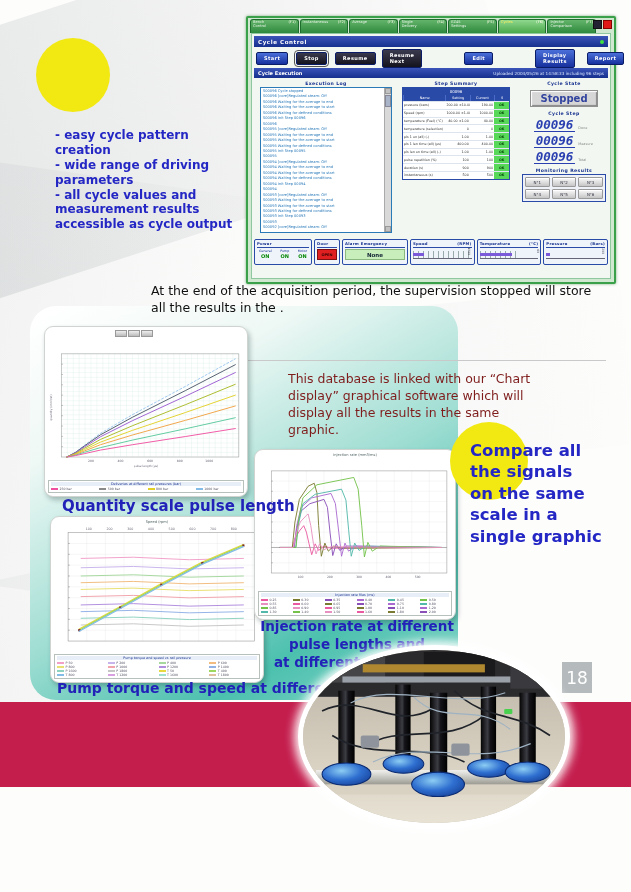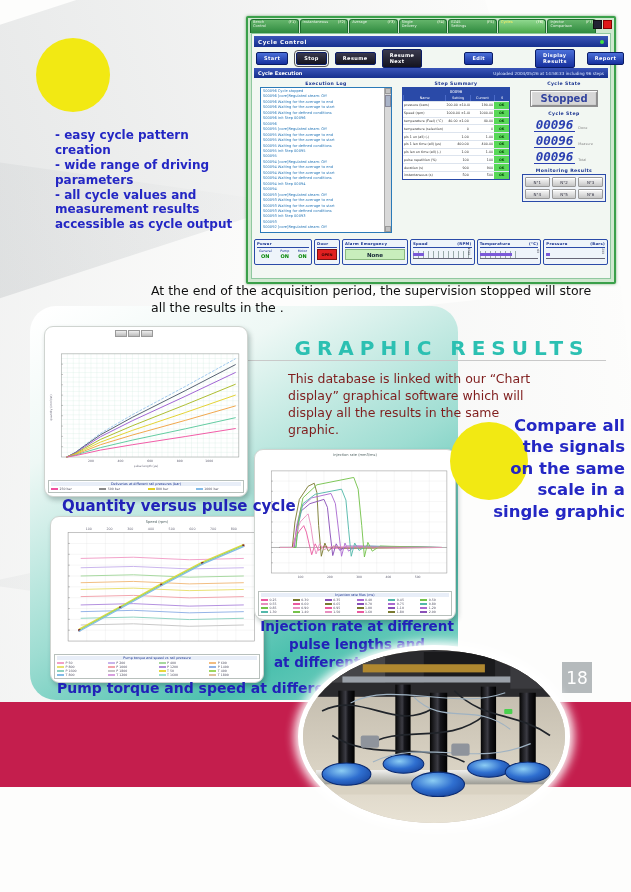--- a/index.html
+++ b/index.html
@@ -14,21 +14,21 @@
 
   .hline{position:absolute;left:248px;top:360px;width:358px;height:1px;background:#c9c9c9;}
 
   
   .ycircle{position:absolute;border-radius:50%;background:#f2e913;}
   .yc1{left:36px;top:38px;width:74px;height:74px;}
   .yc2{left:450px;top:422px;width:78px;height:78px;}
   .note{position:absolute;color:#2427c4;font-weight:bold;white-space:pre-line;}
   .note-left{left:57px;top:47px;width:210px;font-size:16px;line-height:1.28;}
   .bullets{left:55px;top:128px;width:215px;font-size:12px;line-height:1.24;}
-  .note-right{left:470px;top:415px;width:155px;font-size:16.5px;line-height:1.3;text-align:right;}
+  .note-right{left:470px;top:440px;width:155px;font-size:16.5px;line-height:1.3;}
   .store-text{position:absolute;left:151px;top:283px;width:470px;font-size:12.5px;color:#101010;
               white-space:pre-line;line-height:1.35;}
   .heading{position:absolute;left:272px;top:336px;width:340px;text-align:center;color:#2cc0b2;
            font-weight:bold;font-size:20px;letter-spacing:6px;}
   .db-text{position:absolute;left:288px;top:371px;width:250px;font-size:12.5px;color:#7f1d1d;
            white-space:pre-line;line-height:1.35;}
 
   
   .blob{position:absolute;left:30px;top:306px;width:428px;height:394px;border-radius:26px;
         background:linear-gradient(150deg,#ffffff 2%,#eef8f5 25%,#9eddd2 55%,#4cc0ae 78%,#8fd9cd 100%);}
@@ -396,21 +396,20 @@
               <div class="slider-fill" style="width: 6%;"></div>
               <span class="slider-val">200</span>
             </div>
           </div>
         </div>
     </div>
   </div>
 
   <div class="store-text">At the end of the acquisition period, the supervision stopped will store
 all the results in the .</div>
-  <div class="heading">GRAPHIC RESULTS</div>
   <div class="db-text">This database is linked with our “Chart
 display” graphical software which will
 display all the results in the same graphic.</div>
 
   <div class="chart-card" id="chart1">
       <div class="mini-strip">
         <span></span>
         <span></span>
         <span></span>
       </div>
@@ -797,21 +796,21 @@
             <span>1.80</span>
           </div>
           <div class="legend-item">
             <i style="background: rgb(138, 80, 184);"></i>
             <span>2.00</span>
           </div>
         </div>
       </div>
     </div>
 
-  <div class="caption cap1">Quantity versus pulse cycle</div>
+  <div class="caption cap1">Quantity scale pulse length</div>
   <div class="caption cap2">Pump torque and speed at different pressures</div>
   <div class="caption cap3">Injection rate at different pulse lengths and
 at different pressures</div>
 
   <div class="ycircle yc2"></div>
   <div class="note note-right">Compare all
 the signals
 on the same
 scale in a
 single graphic</div>

